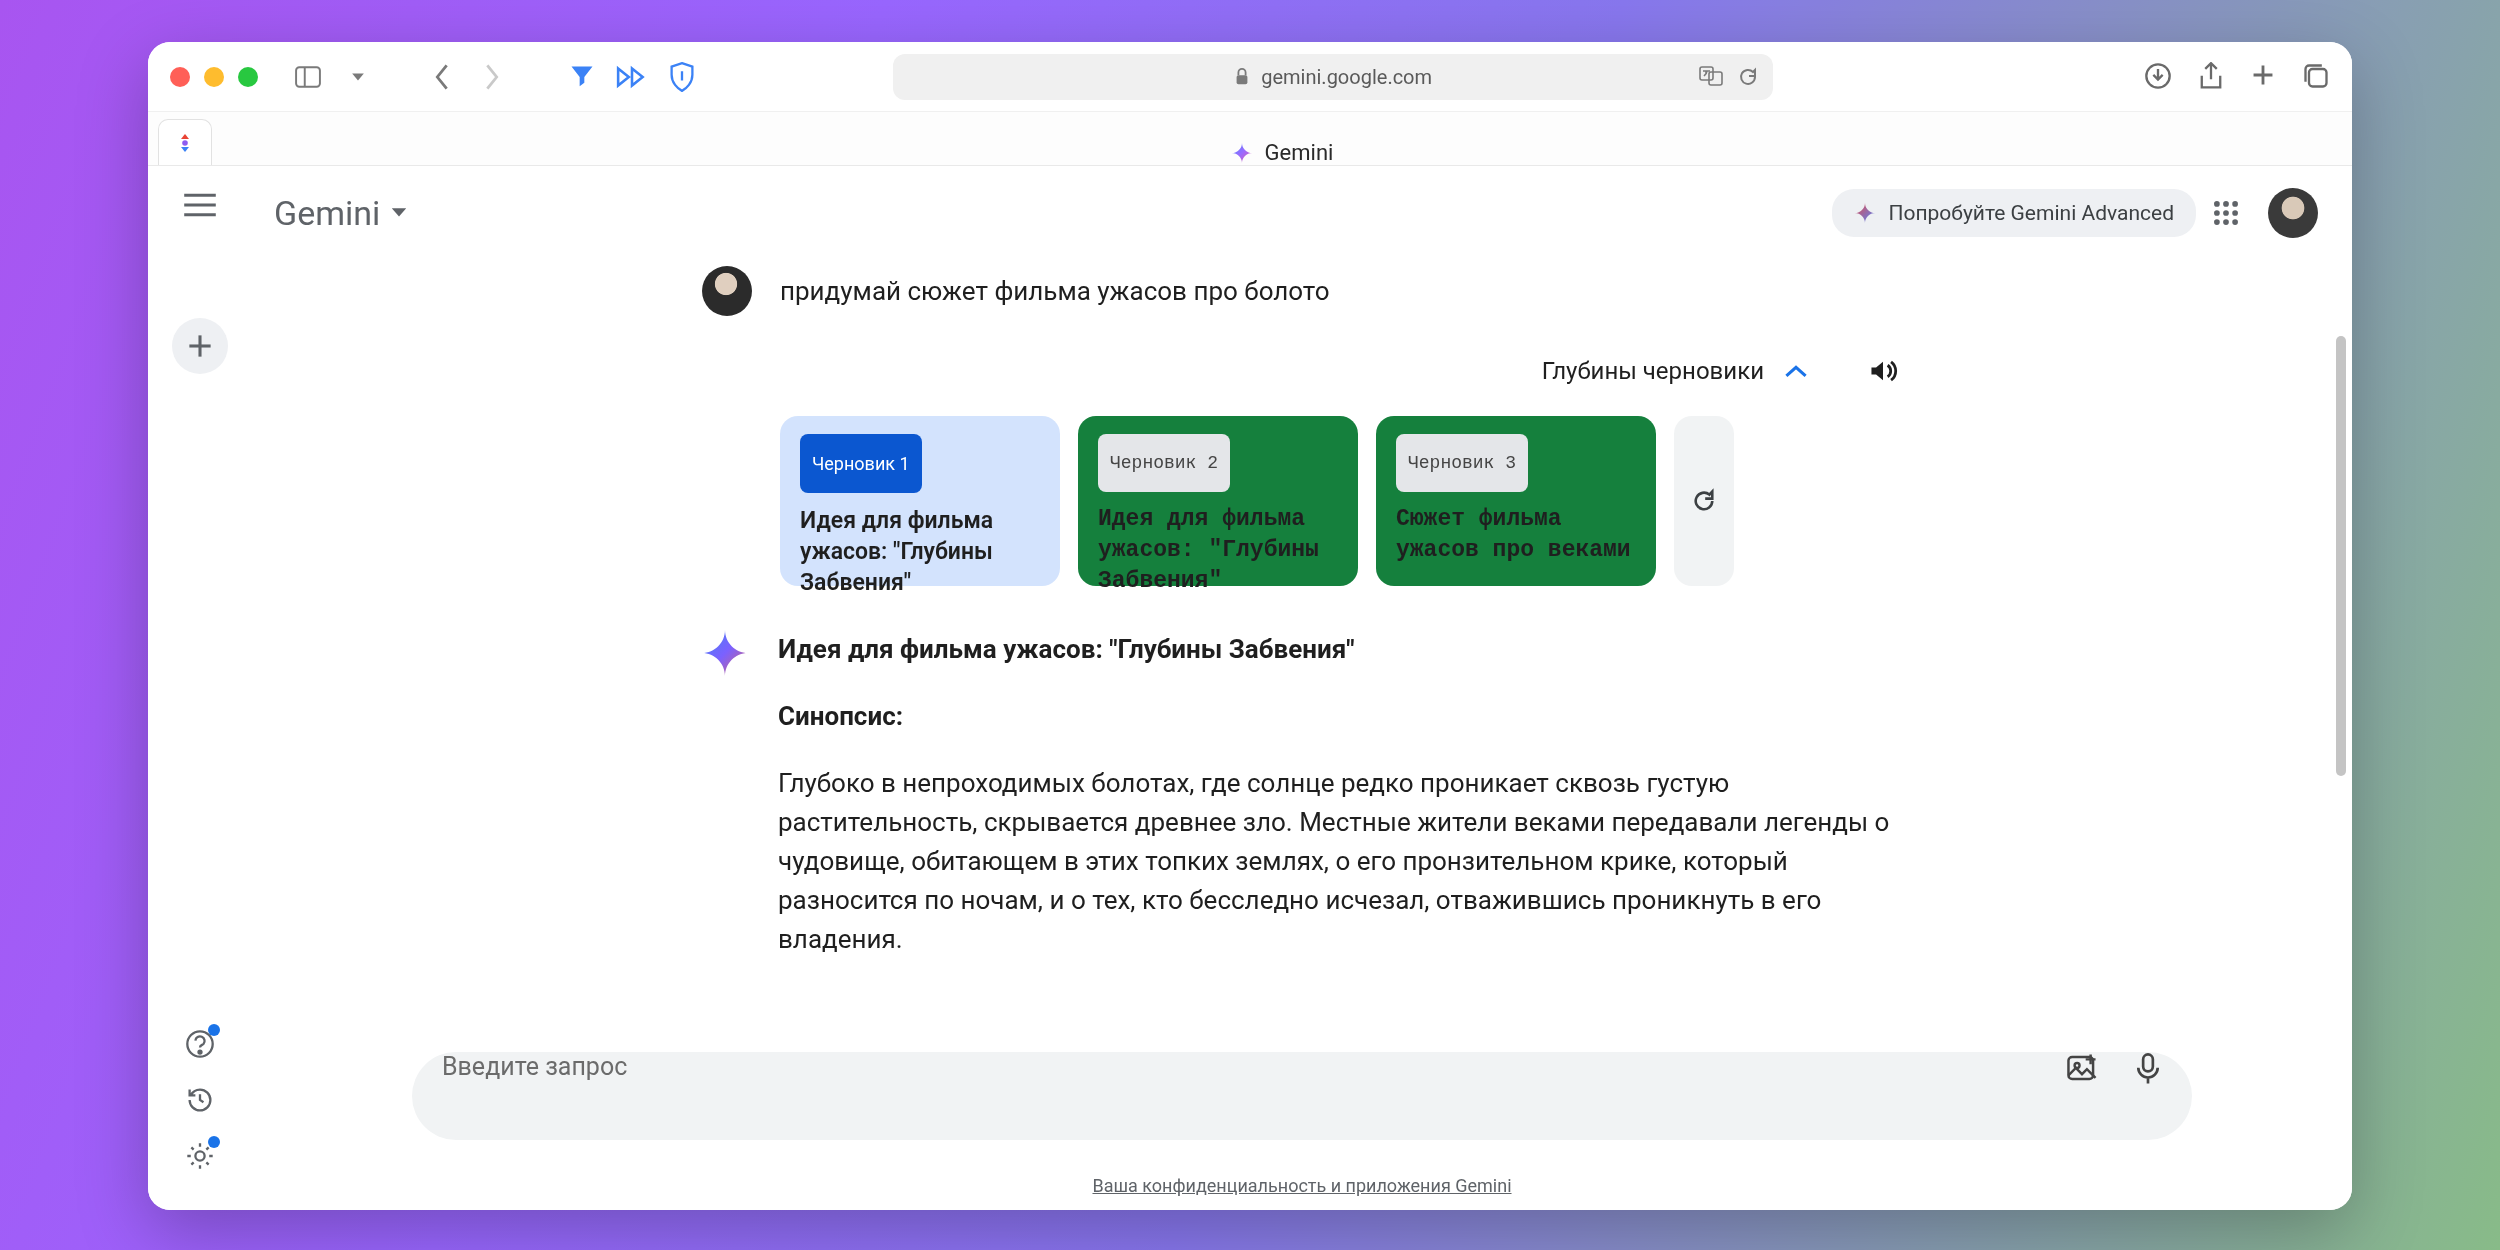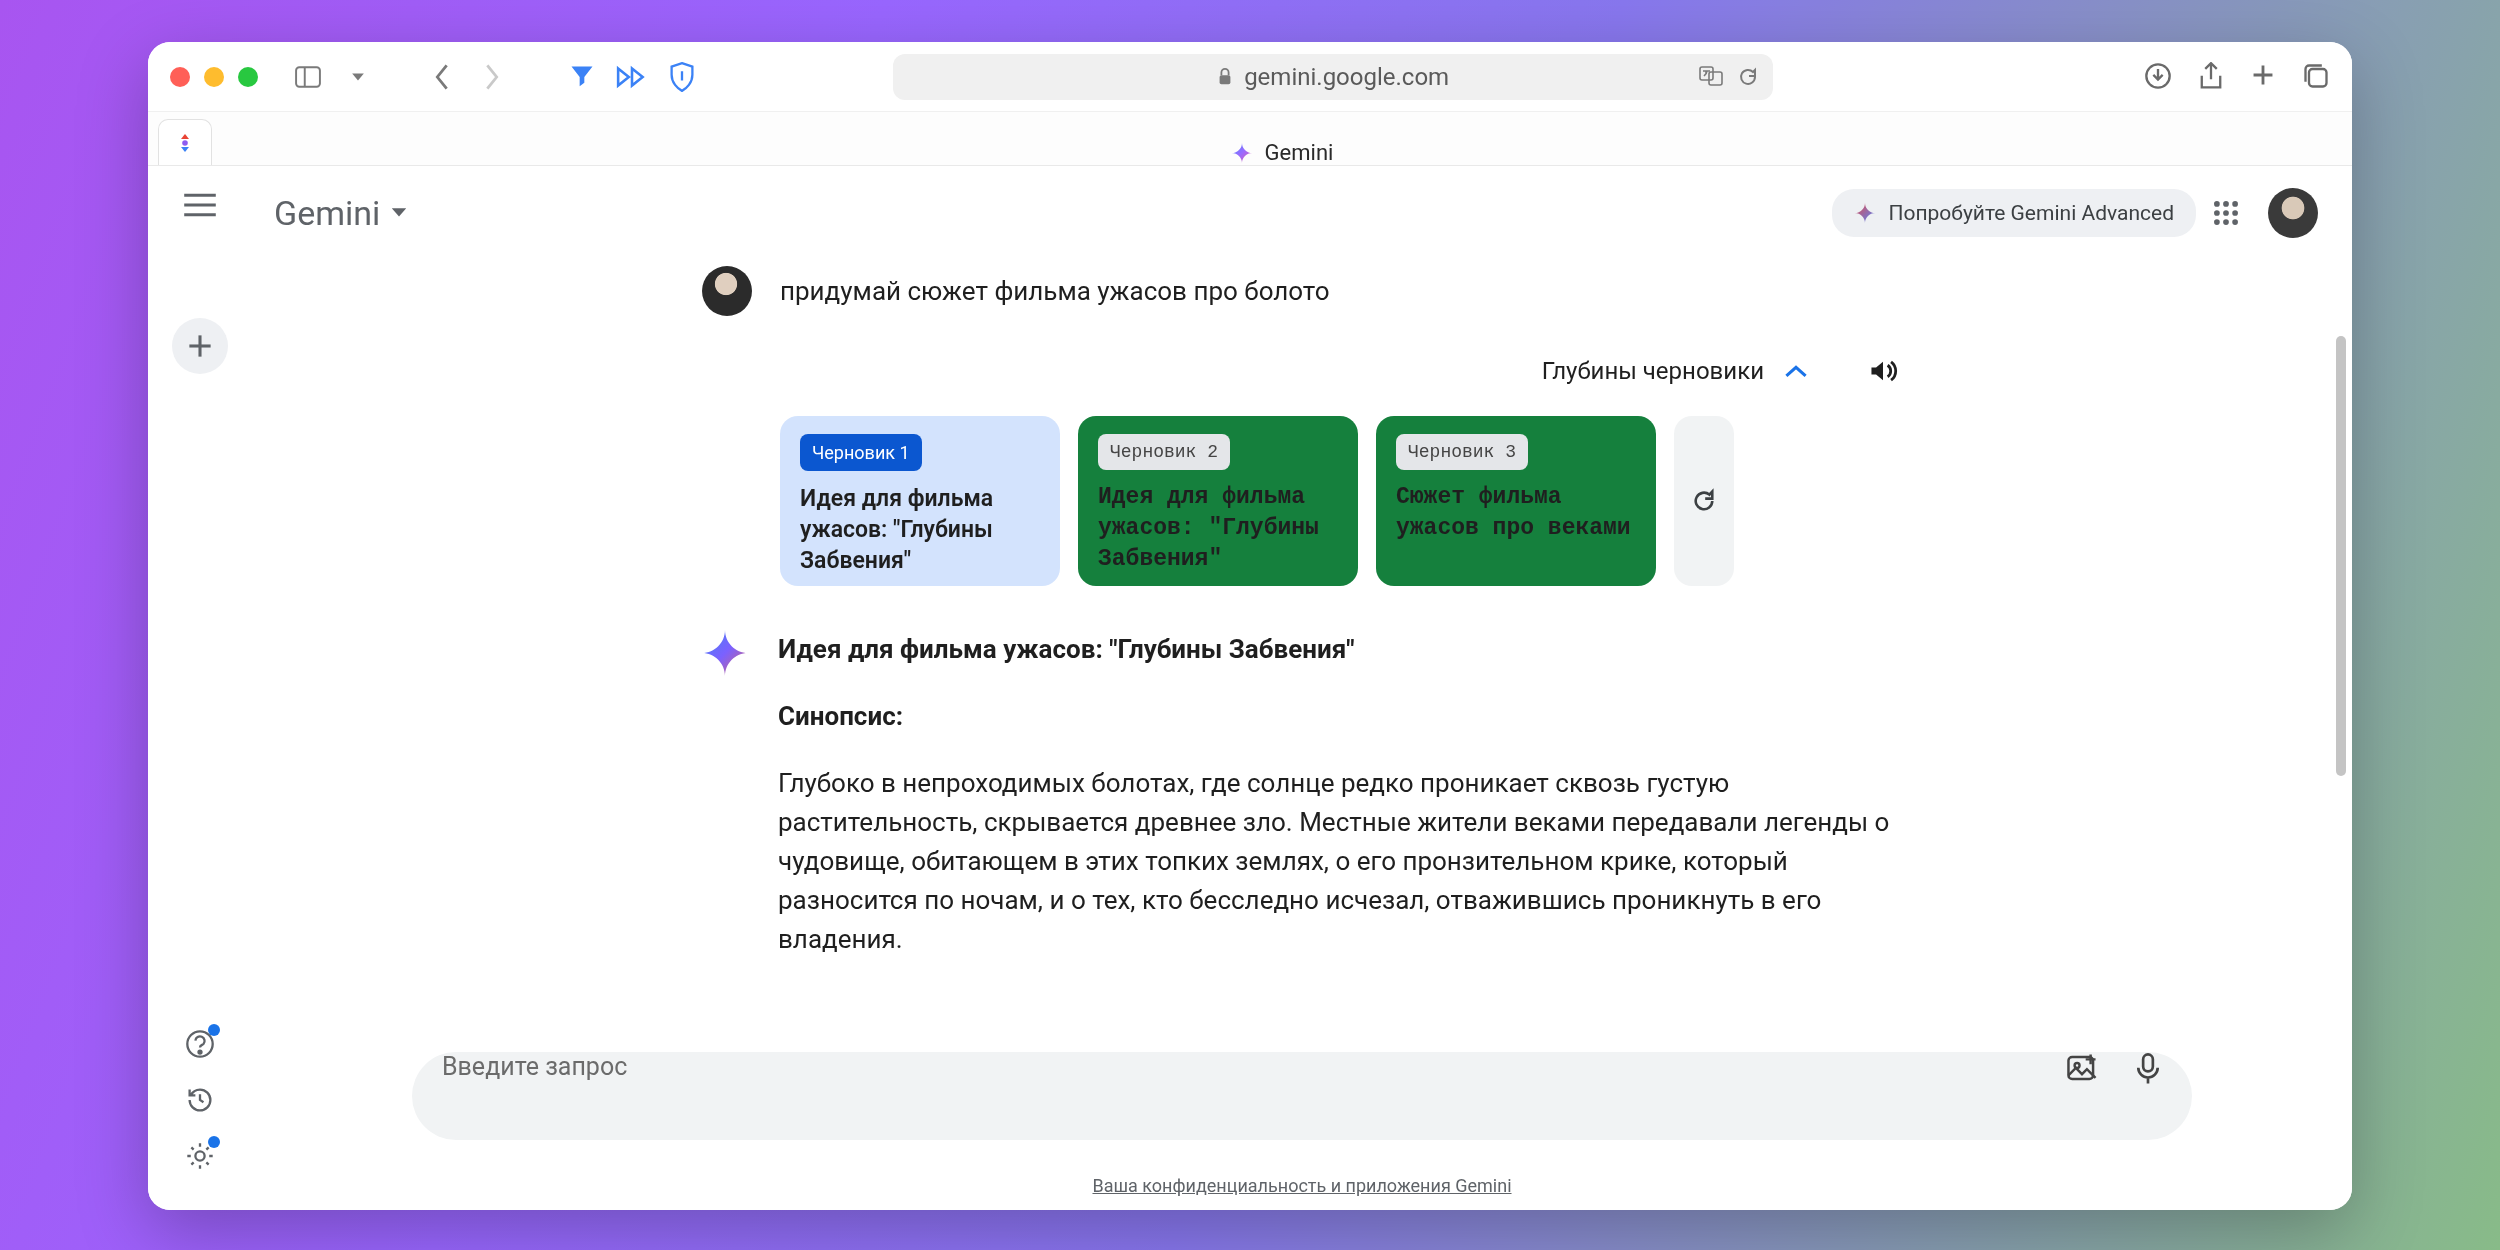--- a/index.html
+++ b/index.html
@@ -20,21 +20,21 @@
 }
 .toolbar {
   height:70px; background:#fff; display:flex; align-items:center; gap:10px;
   padding:0 22px; border-bottom:1px solid #f0f0f0;
 }
 .traffic { display:flex; gap:14px; margin-right:20px; }
 .dot { width:20px; height:20px; border-radius:50%; }
 .dot.red{background:#ff5f57;} .dot.yel{background:#febc2e;} .dot.grn{background:#28c840;}
 .tbtn { width:40px; height:40px; display:flex; align-items:center; justify-content:center; color:#7a7a7a; border-radius:8px; }
 .tbtn.blue{ color:#3b82f6;}
-.addrbar { flex:0 0 880px; height:46px; margin:0 auto; background:#f0f0f0; border-radius:12px; display:flex; align-items:center; justify-content:center; color:#5a5a5a; font-size:24px; gap:10px; position:relative;}
+.addrbar { flex:0 0 880px; height:46px; margin:0 auto; background:#f0f0f0; border-radius:12px; display:flex; align-items:center; justify-content:center; color:#5a5a5a; font-size:20px; gap:10px; position:relative;}
 .addrbar .rbtns{position:absolute; right:14px; display:flex; gap:14px; color:#7a7a7a;}
 .right-icons{ display:flex; gap:26px; color:#6a6a6a; margin-left:auto;}
 .tabstrip { height:54px; background:#fdfdfd; border-bottom:1px solid #e9e9e9; display:flex; align-items:flex-end;}
 .favtab{ width:54px; height:46px; background:#fff; border:1px solid #e2e2e2; border-bottom:none; border-radius:10px 10px 0 0; margin-left:10px; display:flex;align-items:center;justify-content:center;}
 .tabcenter{ flex:1; display:flex; align-items:center; justify-content:center; gap:12px; color:#2a2a2a; font-size:22px;}
 .content { flex:1; display:flex; overflow:hidden; background:#fff;}
 .sidebar { width:104px; display:flex; flex-direction:column; align-items:center; padding-top:26px;}
 .sidebar .hb{color:#5f6368;}
 .newchat{margin-top:100px; width:56px;height:56px;border-radius:50%;background:#eef0f3;display:flex;align-items:center;justify-content:center;color:#5f6368;}
 .sidebar .spacer{flex:1;}
@@ -52,21 +52,21 @@
 .row{display:flex; gap:28px; align-items:flex-start; margin-top:6px;}
 .uavatar{width:50px;height:50px;border-radius:50%;flex:0 0 50px; background:radial-gradient(circle at 48% 36%, #e0cfbf 26%, #2b2b2b 28%);}
 .utext{font-size:26px; color:#1f1f1f; padding-top:10px;}
 .draftctl{display:flex; justify-content:flex-end; align-items:center; gap:20px; margin-top:40px; padding-right:4px;}
 .draftctl .lbl{color:#1f1f1f; font-size:24px;}
 .draftctl .chev{color:#1a73e8;}
 .drafts{display:flex; gap:18px; margin-top:30px; margin-left:78px;}
 .card{width:280px; height:170px; border-radius:18px; padding:18px 20px; display:flex; flex-direction:column;}
 .card.sel{background:#d3e3fd;}
 .card.lt{background:#15803d;font-family:Liberation Mono, monospace;}
-.chip{align-self:flex-start; font-size:18px; padding:8px 12px; border-radius:8px;}
+.chip{align-self:flex-start; font-size:18px; padding:19px 12px; border-radius:8px;}
 .card.sel .chip{background:#0b57d0;color:#fff;}
 .card.lt .chip{background:#e4e6e9;color:#454545;}
 .card .ct{margin-top:12px; font-size:23px; font-weight:600; line-height:1.35; color:#1f1f1f;}
 .refresh{width:60px;height:170px;border-radius:18px;background:#f1f3f4;display:flex;align-items:center;justify-content:center;color:#3c4043;}
 .answer{display:flex; gap:30px; margin-top:44px;}
 .spark{width:46px;height:46px;flex:0 0 46px;}
 .atext{font-size:26px; color:#1f1f1f; line-height:1.5;}
 .atext .h{font-weight:700; margin-bottom:28px;}
 .atext .sub{font-weight:700; margin-bottom:28px;}
 .atext p{margin-bottom:20px;}

